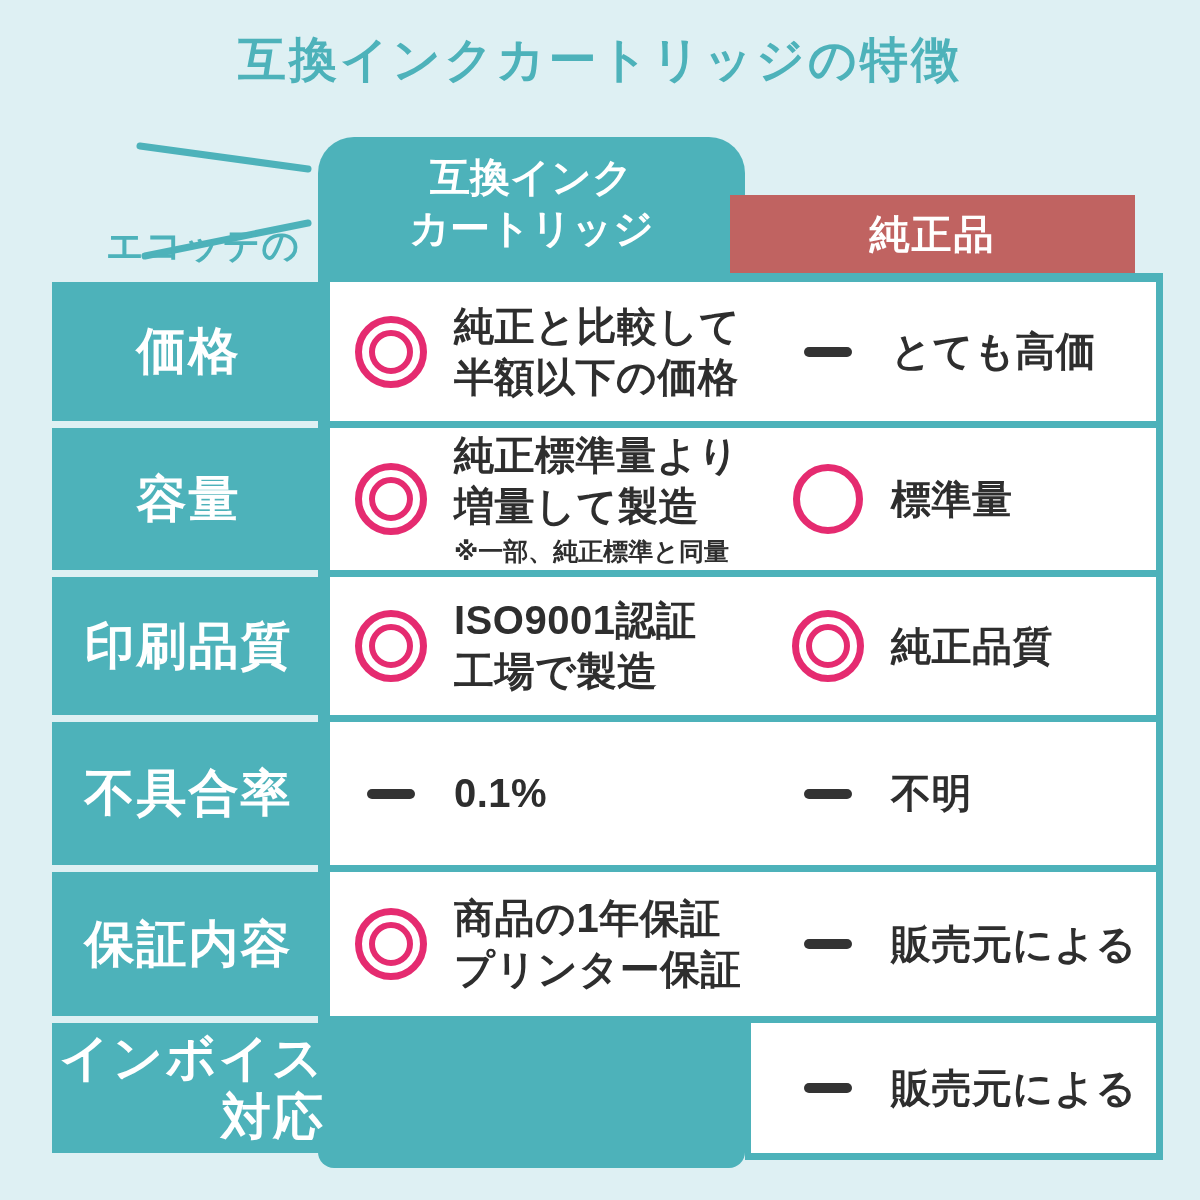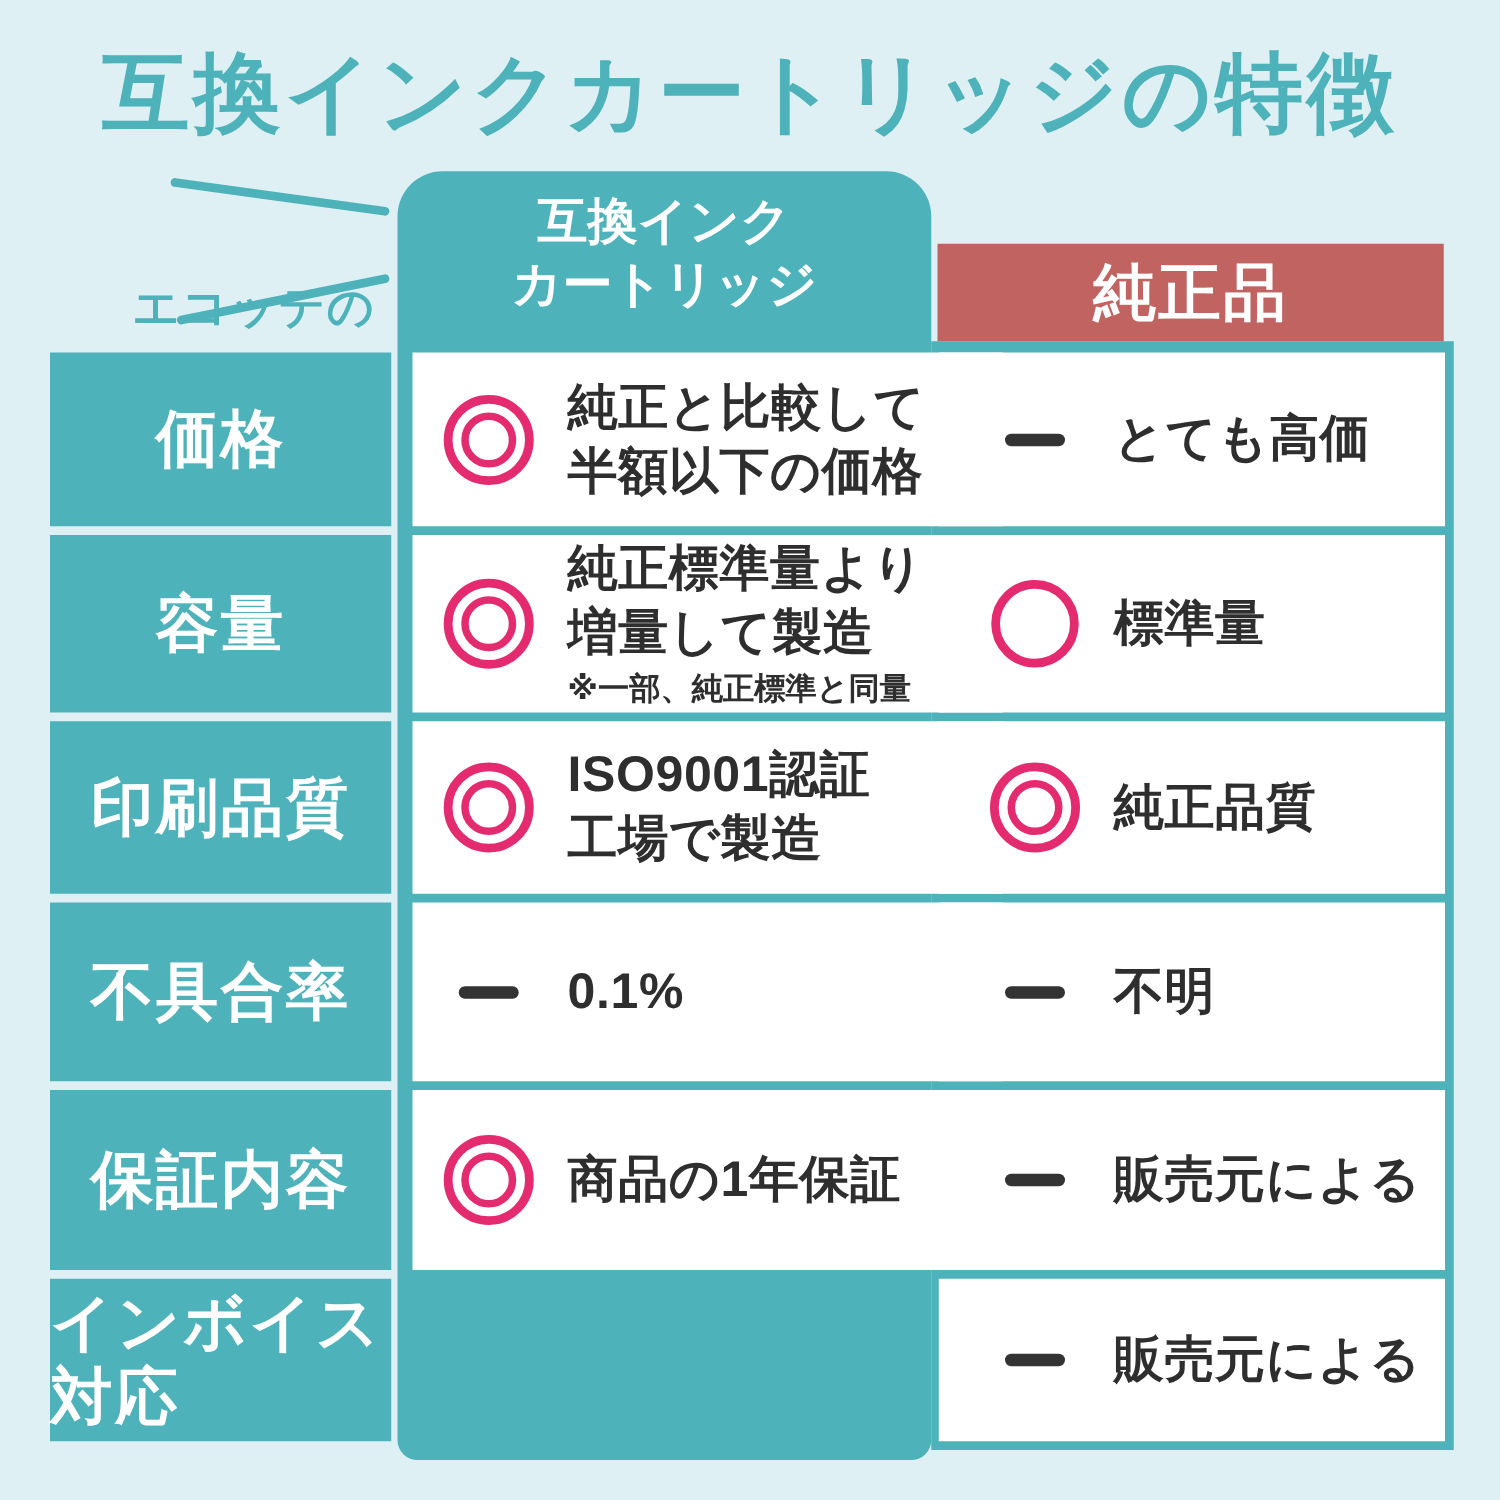--- a/index.html
+++ b/index.html
@@ -10,21 +10,21 @@
     --ink:#2e2e2e;
   }
   *{box-sizing:border-box;margin:0;padding:0;}
   body{background:#fff;font-family:"Liberation Sans","DejaVu Sans",sans-serif;}
   .canvas{
     position:relative;width:1200px;height:1200px;background:var(--bg);overflow:hidden;
   }
   
   .title{
     position:absolute;top:28px;left:0;width:100%;
-    text-align:center;font-size:70px;font-weight:900;letter-spacing:3px;
+    text-align:center;font-size:48px;font-weight:900;letter-spacing:3px;
     color:var(--teal);
   }
   
   .brand-label{
     position:absolute;left:106px;top:180px;
     font-size:37px;font-weight:800;color:var(--teal);letter-spacing:1px;margin-top:41px;
   }
   .brand-lines{position:absolute;left:128px;top:136px;}
   
   .compat-container{
@@ -33,36 +33,36 @@
   }
   .genuine-container{
     position:absolute;left:745px;top:273px;width:418px;height:887px;
     background:var(--teal);
   }
   .compat-header{
     position:absolute;left:318px;top:152px;width:427px;
     text-align:center;font-size:40px;line-height:1.28;font-weight:800;color:#fff;
   }
   .genuine-header{
-    position:absolute;left:750px;top:195px;width:405px;height:78px;
-    background:var(--red);color:#fff;font-size:50px;font-weight:800;
+    position:absolute;left:730px;top:195px;width:405px;height:78px;
+    background:var(--red);color:#fff;font-size:40px;font-weight:800;
     display:flex;align-items:center;justify-content:center;letter-spacing:2px;
   }
   
   .row1{top:282px;height:139px;}
   .row2{top:428px;height:142px;}
   .row3{top:577px;height:138px;}
   .row4{top:722px;height:143px;}
   .row5{top:872px;height:144px;}
   .row6{top:1023px;height:130px;}
   .label-cell{
-    position:absolute;left:40px;width:273px;background:var(--teal);
+    position:absolute;left:52px;width:273px;background:var(--teal);
     display:flex;align-items:center;justify-content:center;
     color:#fff;font-size:50px;font-weight:800;line-height:1.18;
-    text-align:left;letter-spacing:2px;
+    text-align:right;letter-spacing:2px;
   }
   .white-cell{
     position:absolute;background:#fff;
     display:flex;align-items:center;gap:26px;
   }
   .compat-cell{left:330px;width:472px;padding-left:24px;}
   .genuine-cell{left:751px;width:405px;padding-left:40px;}
   .cell-text{
     font-size:40px;font-weight:700;color:var(--ink);line-height:1.27;
     letter-spacing:0.5px;
@@ -175,20 +175,21 @@
     </div>
   </div>
 
   <div class="label-cell row5">
     <span>保証内容</span>
   </div>
   <div class="white-cell compat-cell row5">
     <span class="cell-icon" data-icon="double-circle-icon"></span>
     <div class="cell-text">
       <div>商品の1年保証</div>
+      <div>プリンター保証</div>
     </div>
   </div>
   <div class="white-cell genuine-cell row5">
     <span class="cell-icon" data-icon="dash-icon"></span>
     <div class="cell-text">
       <div>販売元による</div>
     </div>
   </div>
 
   <div class="label-cell row6">

